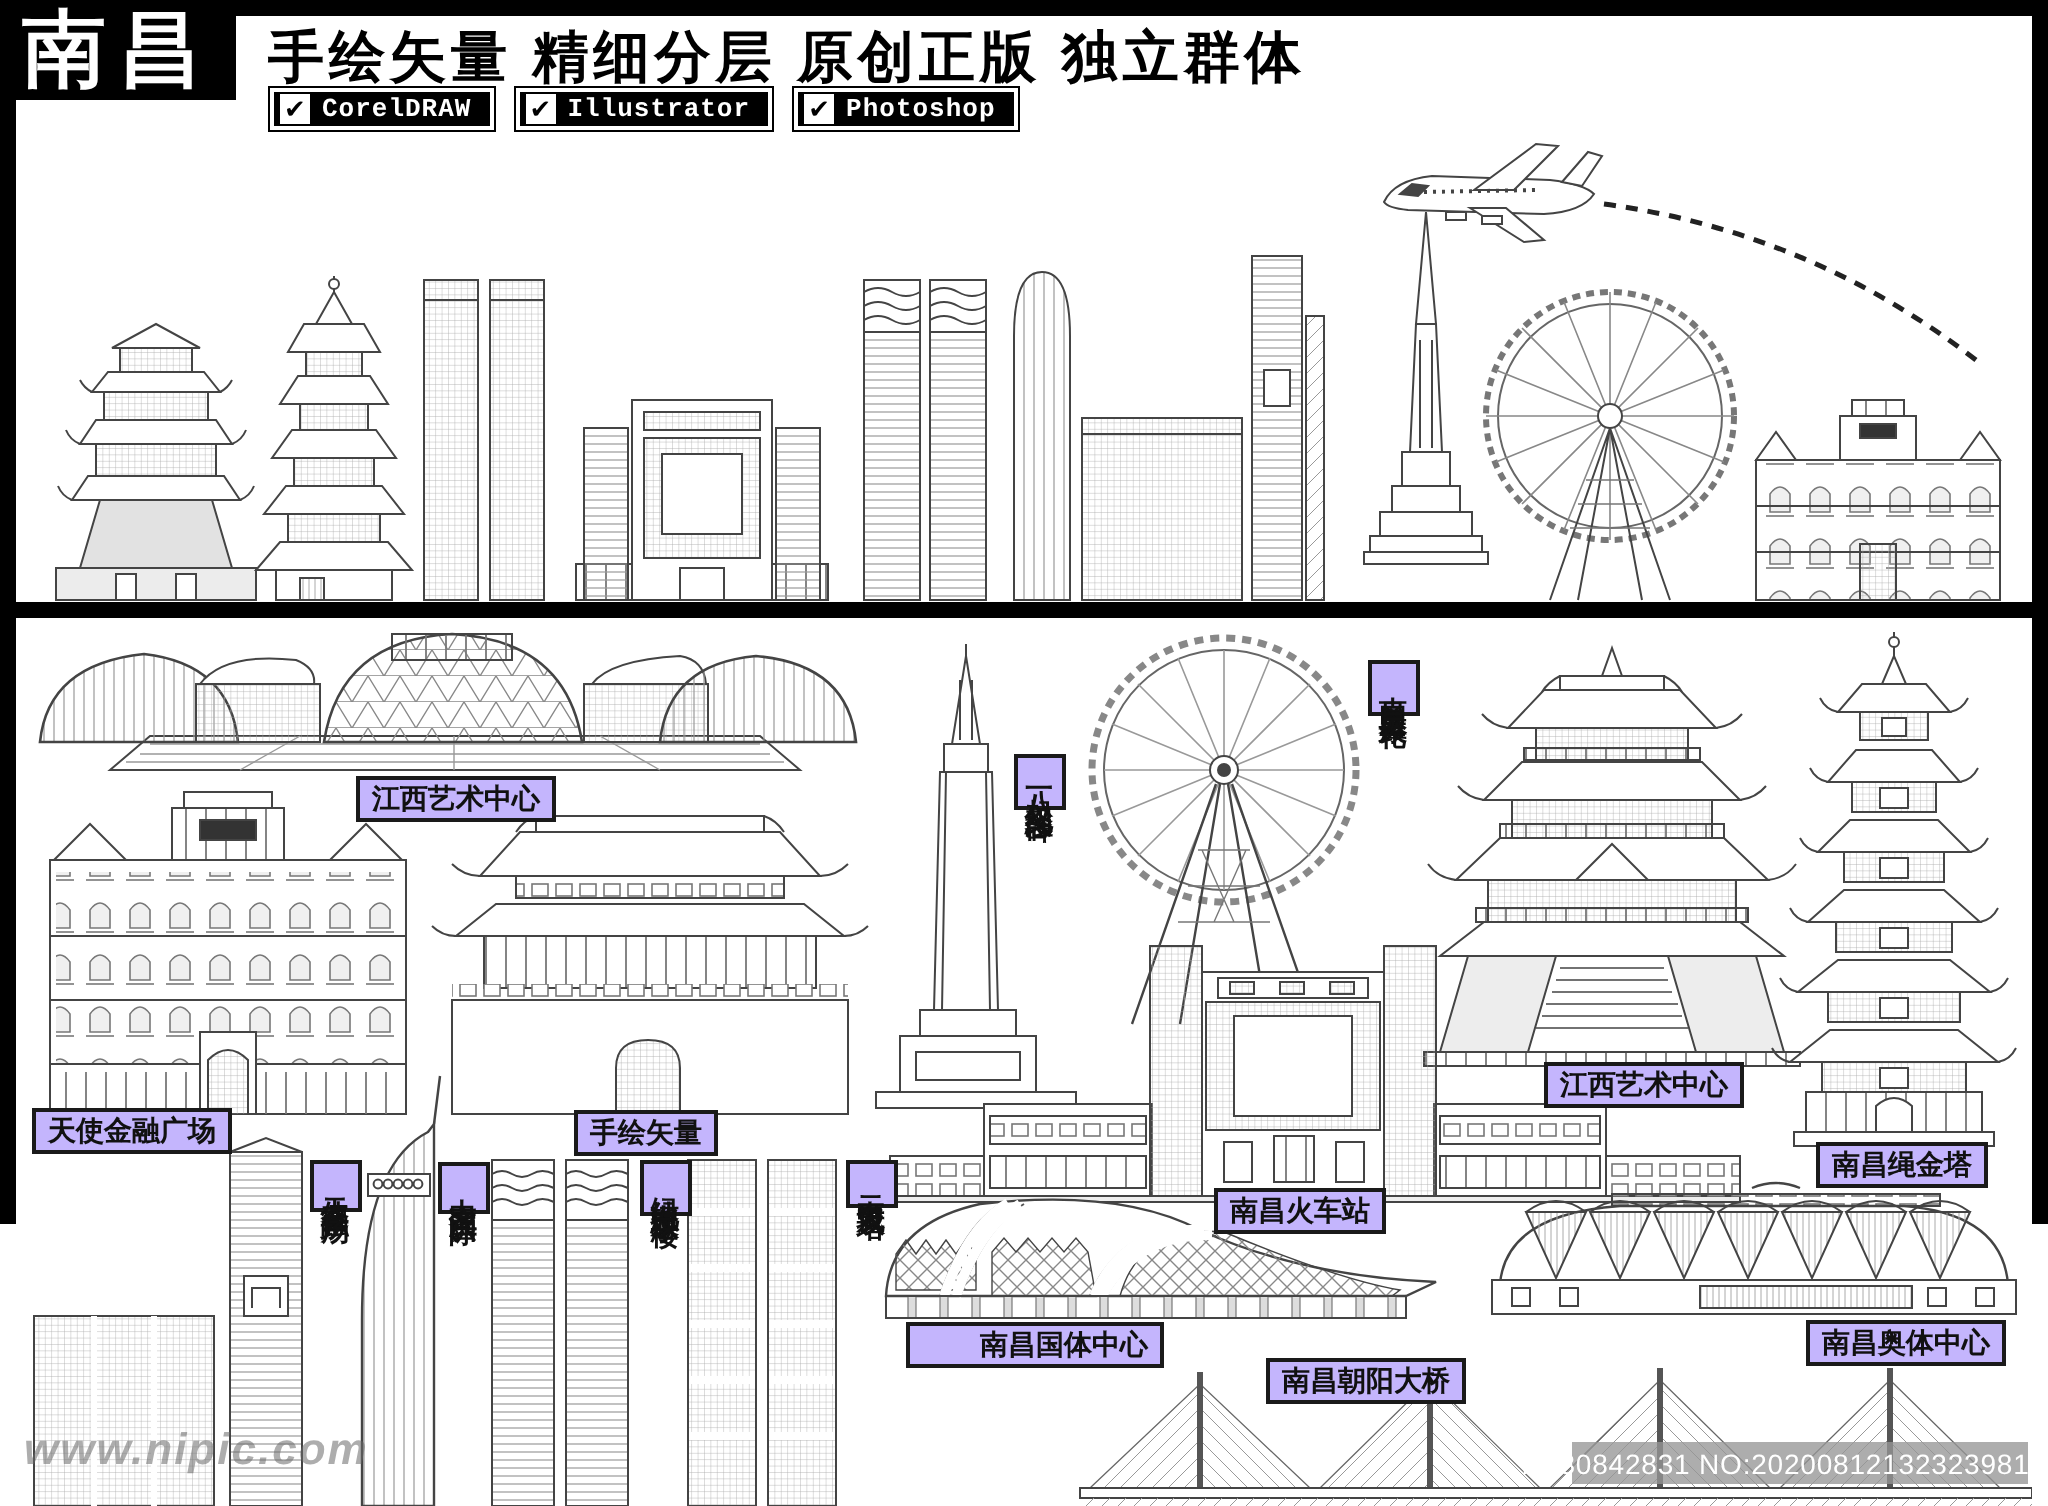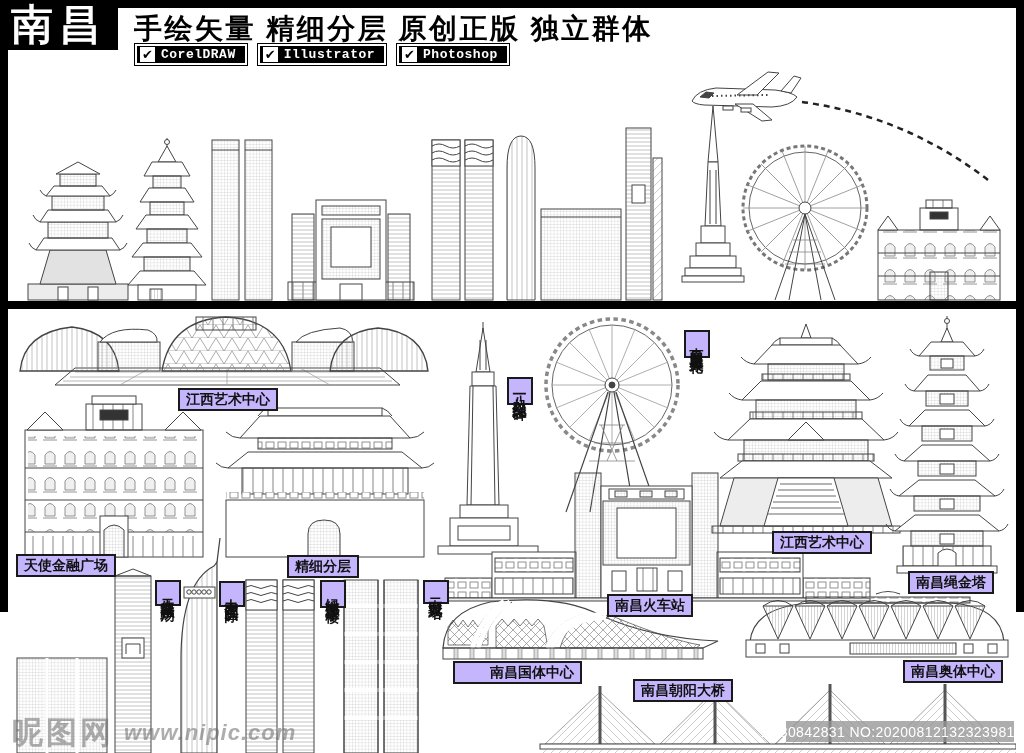--- a/index.html
+++ b/index.html
@@ -461,33 +461,32 @@
         <polygon points="945,690 1000,744 945,744" fill="url(#pfan2)" stroke-width="0.6"></polygon>
         <path d="M600,686V744M715,684V744M830,684V744M945,684V744" stroke="#555" stroke-width="3"></path>
         <rect x="540" y="744" width="476" height="5" fill="#fff" stroke="#444"></rect>
         <rect x="540" y="749" width="476" height="4" fill="url(#pd1)" stroke="none"></rect>
       </g>
     </g>
   </svg>
 
   <div class="lbl" style="left:178px;top:388px;">江西艺术中心</div>
   <div class="lbl" style="left:16px;top:554px;">天使金融广场</div>
-  <div class="lbl" style="left:287px;top:555px;">精细分层</div>
+  <div class="lbl" style="left:287px;top:555px;">手绘矢量</div>
   <div class="lbl v" style="left:507px;top:377px;">八一起义纪念碑</div>
   <div class="lbl v" style="left:684px;top:330px;">南昌之星摩天轮</div>
   <div class="lbl" style="left:772px;top:531px;">江西艺术中心</div>
   <div class="lbl" style="left:908px;top:571px;">南昌绳金塔</div>
   <div class="lbl" style="left:607px;top:594px;">南昌火车站</div>
   <div class="lbl v" style="left:155px;top:580px;">天使金融广场</div>
   <div class="lbl v" style="left:219px;top:581px;">力高滨江国际</div>
   <div class="lbl v" style="left:320px;top:580px;">绿地中心双子楼</div>
   <div class="lbl v" style="left:423px;top:580px;">云中城双塔</div>
   <div class="lbl" style="left:453px;top:661px;padding-left:35px;">南昌国体中心</div>
   <div class="lbl" style="left:633px;top:679px;">南昌朝阳大桥</div>
   <div class="lbl" style="left:903px;top:660px;">南昌奥体中心</div>
 
   <div id="wm-left">
-    <span id="wm-logo">昵图网</span>
     <span id="wm-url">www.nipic.com</span>
   </div>
   <div id="wm-id">ID:30842831 NO:20200812132323981604</div>
 
 </div>
 
 </body></html>

